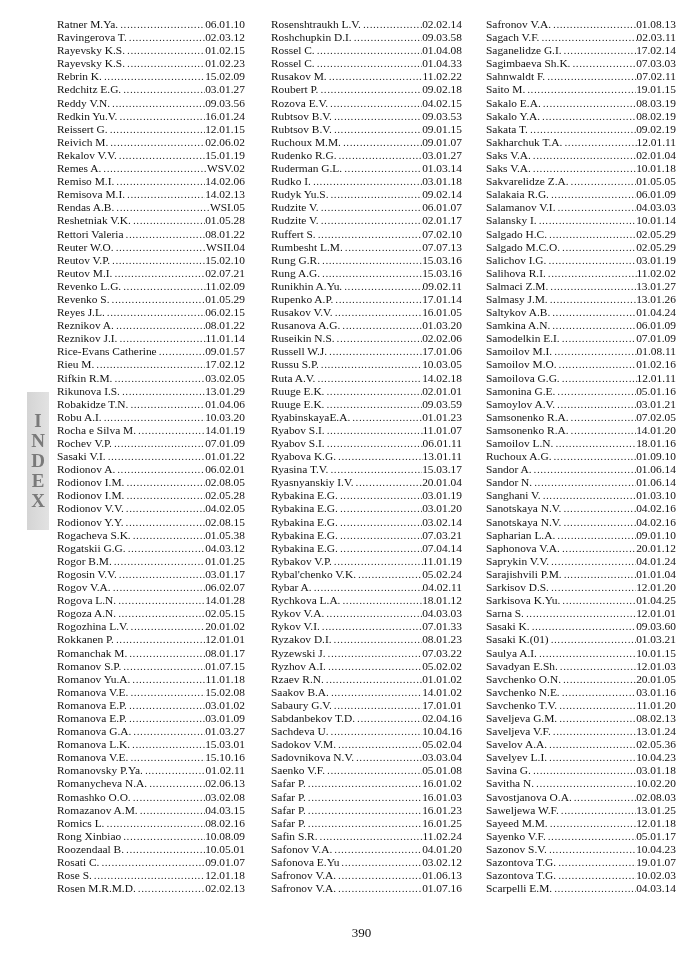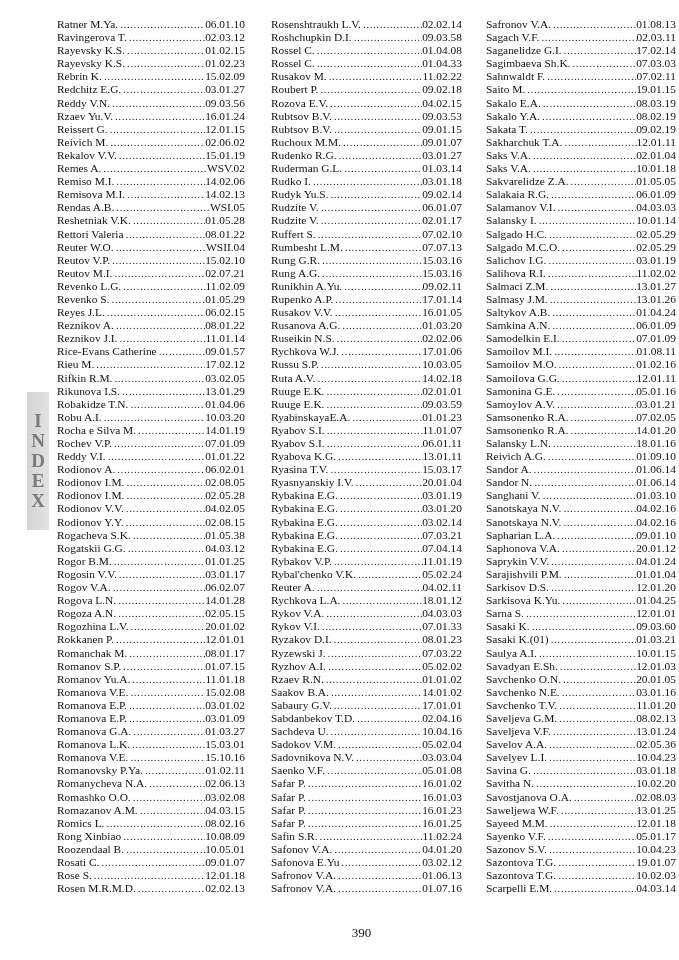--- a/index.html
+++ b/index.html
@@ -126,21 +126,21 @@
         <span class="name">Redchitz E.G.</span>
         <span class="dots"></span>
         <span class="ref">03.01.27</span>
       </div>
       <div class="entry">
         <span class="name">Reddy V.N.</span>
         <span class="dots"></span>
         <span class="ref">09.03.56</span>
       </div>
       <div class="entry">
-        <span class="name">Rzaev Yu.V.</span>
+        <span class="name">Redkin Yu.V.</span>
         <span class="dots"></span>
         <span class="ref">16.01.24</span>
       </div>
       <div class="entry">
         <span class="name">Reissert G.</span>
         <span class="dots"></span>
         <span class="ref">12.01.15</span>
       </div>
       <div class="entry">
         <span class="name">Reivich M.</span>
@@ -256,21 +256,21 @@
         <span class="name">Rocha e Silva M.</span>
         <span class="dots"></span>
         <span class="ref">14.01.19</span>
       </div>
       <div class="entry">
         <span class="name">Rochev V.P.</span>
         <span class="dots"></span>
         <span class="ref">07.01.09</span>
       </div>
       <div class="entry">
-        <span class="name">Reddy V.I.</span>
+        <span class="name">Sasaki V.I.</span>
         <span class="dots"></span>
         <span class="ref">01.01.22</span>
       </div>
       <div class="entry">
         <span class="name">Rodionov A.</span>
         <span class="dots"></span>
         <span class="ref">06.02.01</span>
       </div>
       <div class="entry">
         <span class="name">Rodionov I.M.</span>
@@ -553,21 +553,21 @@
         <span class="name">Rusanova A.G.</span>
         <span class="dots"></span>
         <span class="ref">01.03.20</span>
       </div>
       <div class="entry">
         <span class="name">Ruseikin N.S.</span>
         <span class="dots"></span>
         <span class="ref">02.02.06</span>
       </div>
       <div class="entry">
-        <span class="name">Rychkova W.J.</span>
+        <span class="name">Russell W.J.</span>
         <span class="dots"></span>
         <span class="ref">17.01.06</span>
       </div>
       <div class="entry">
         <span class="name">Russu S.P.</span>
         <span class="dots"></span>
         <span class="ref">10.03.05</span>
       </div>
       <div class="entry">
         <span class="name">Ruta A.V.</span>
@@ -643,21 +643,21 @@
         <span class="name">Rybakov V.P.</span>
         <span class="dots"></span>
         <span class="ref">11.01.19</span>
       </div>
       <div class="entry">
         <span class="name">Rybal'chenko V.K.</span>
         <span class="dots"></span>
         <span class="ref">05.02.24</span>
       </div>
       <div class="entry">
-        <span class="name">Reuter A.</span>
+        <span class="name">Rybar A.</span>
         <span class="dots"></span>
         <span class="ref">04.02.11</span>
       </div>
       <div class="entry">
         <span class="name">Rychkova  L.A.</span>
         <span class="dots"></span>
         <span class="ref">18.01.12</span>
       </div>
       <div class="entry">
         <span class="name">Rykov V.A.</span>
@@ -925,26 +925,26 @@
         <span class="name">Samsonenko R.A.</span>
         <span class="dots"></span>
         <span class="ref">07.02.05</span>
       </div>
       <div class="entry">
         <span class="name">Samsonenko R.A.</span>
         <span class="dots"></span>
         <span class="ref">14.01.20</span>
       </div>
       <div class="entry">
-        <span class="name">Salansky L.N.</span>
+        <span class="name">Samoilov L.N.</span>
         <span class="dots"></span>
         <span class="ref">18.01.16</span>
       </div>
       <div class="entry">
-        <span class="name">Reivich A.G.</span>
+        <span class="name">Ruchoux A.G.</span>
         <span class="dots"></span>
         <span class="ref">01.09.10</span>
       </div>
       <div class="entry">
         <span class="name">Sandor A.</span>
         <span class="dots"></span>
         <span class="ref">01.06.14</span>
       </div>
       <div class="entry">
         <span class="name">Sandor N.</span>

